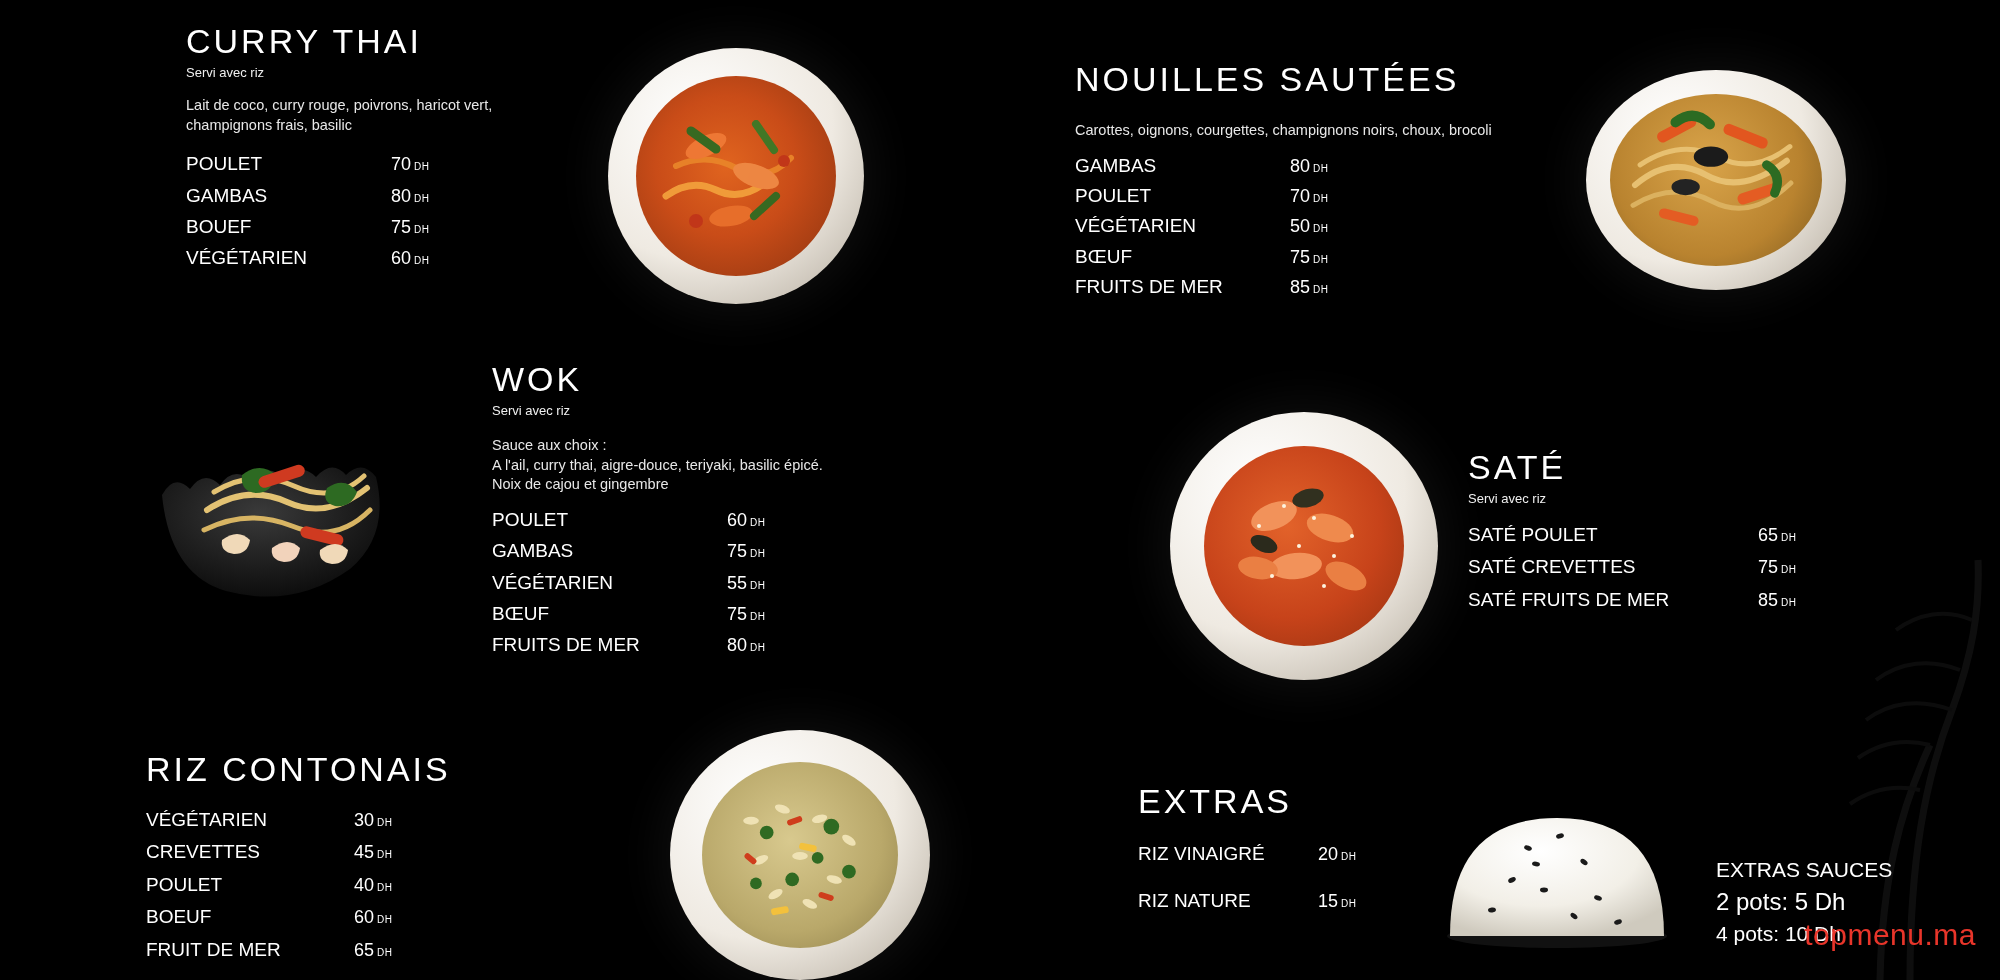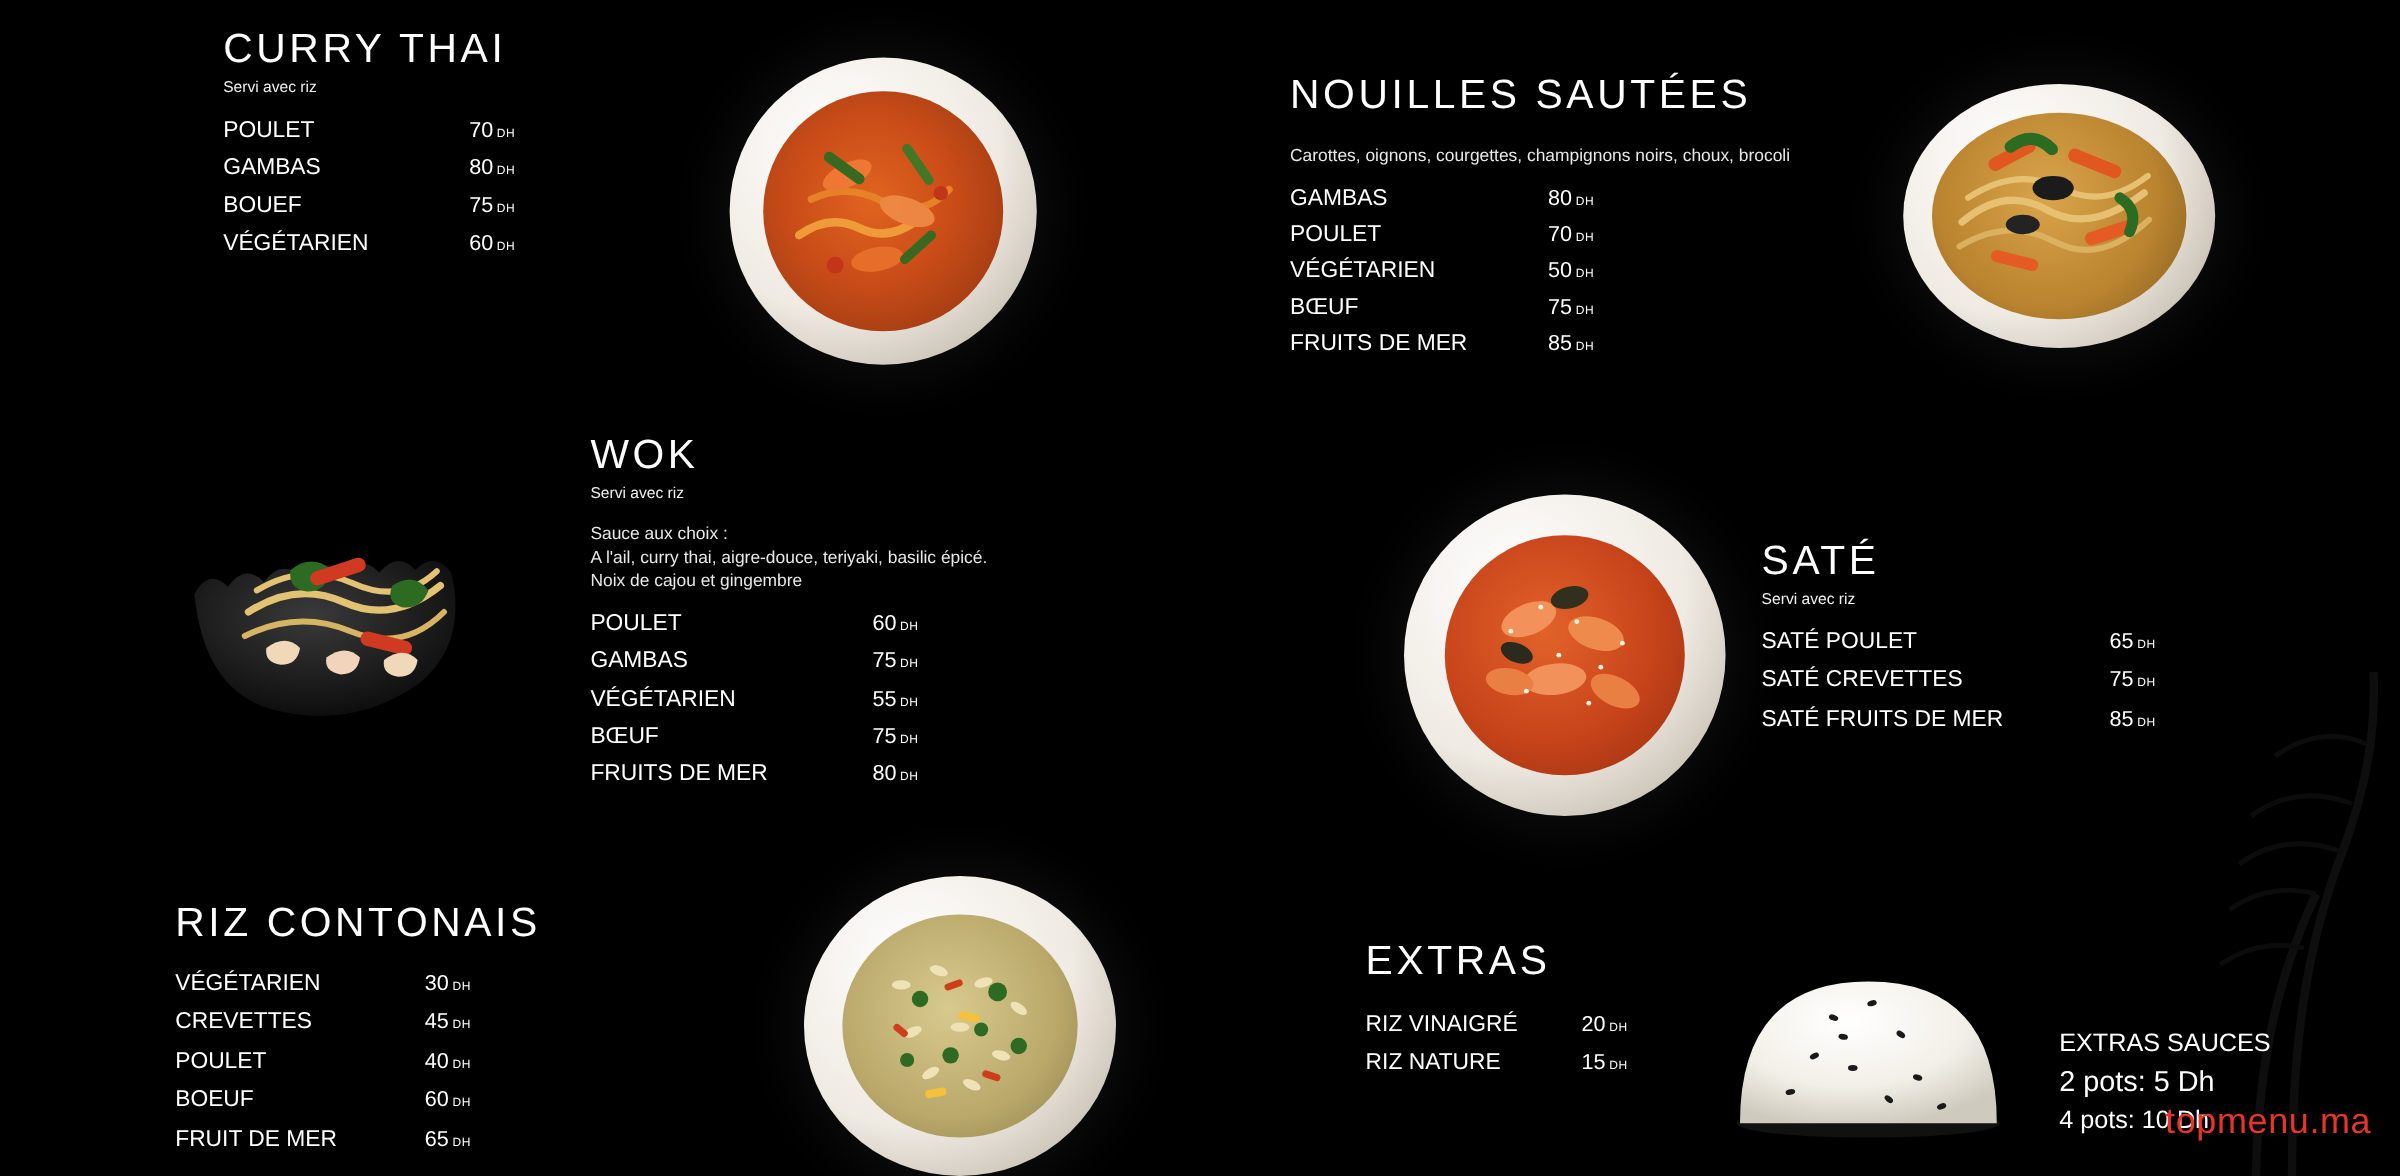--- a/index.html
+++ b/index.html
@@ -126,20 +126,21 @@
       <path d="M380 290 C 350 278 320 282 296 300"></path>
       <path d="M392 240 C 366 228 338 234 316 250"></path>
       <path d="M350 365 C 322 358 298 364 278 378"></path>
       <path d="M340 410 C 312 404 290 410 270 424"></path>
     </g>
   </svg>
 
   <div class="section" style="left:186px; top:22px;">
     <div class="sec-title">CURRY THAI</div>
     <div class="sec-sub">Servi avec riz</div>
+    <div class="sec-desc" style="max-width:362px;">Lait de coco, curry rouge, poivrons, haricot vert, champignons frais, basilic</div>
     <div class="items" style="margin-top:18px;">
       <div class="item" style="margin-bottom:9px;">
         <span class="nm" style="width:205px;">POULET</span>
         <span class="pr">70</span>
         <span class="cur">DH</span>
       </div>
       <div class="item" style="margin-bottom:9px;">
         <span class="nm" style="width:205px;">GAMBAS</span>
         <span class="pr">80</span>
         <span class="cur">DH</span>
@@ -406,21 +407,21 @@
             <rect x="70" y="150" width="18" height="7" rx="3" transform="rotate(-10 70 150)"></rect>
           </g>
         </g>
       </svg>
     </div>
   </div>
 
   <div class="section" style="left:1138px; top:782px;">
     <div class="sec-title">EXTRAS</div>
     <div class="items" style="margin-top:22px;">
-      <div class="item" style="margin-bottom:10px;">
+      <div class="item" style="margin-bottom:25px;">
         <span class="nm" style="width:180px;">RIZ VINAIGRÉ</span>
         <span class="pr">20</span>
         <span class="cur">DH</span>
       </div>
       <div class="item">
         <span class="nm" style="width:180px;">RIZ NATURE</span>
         <span class="pr">15</span>
         <span class="cur">DH</span>
       </div>
     </div>

